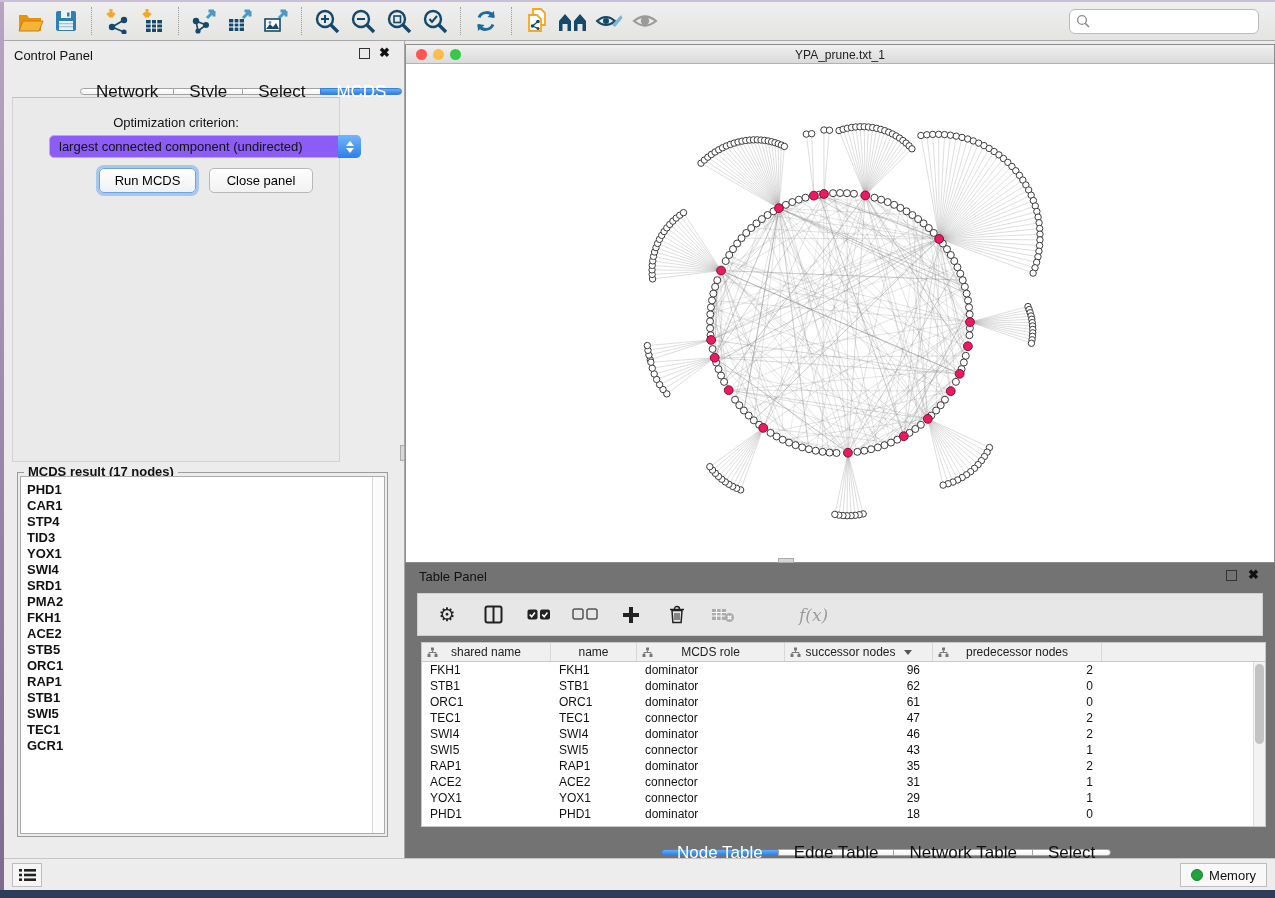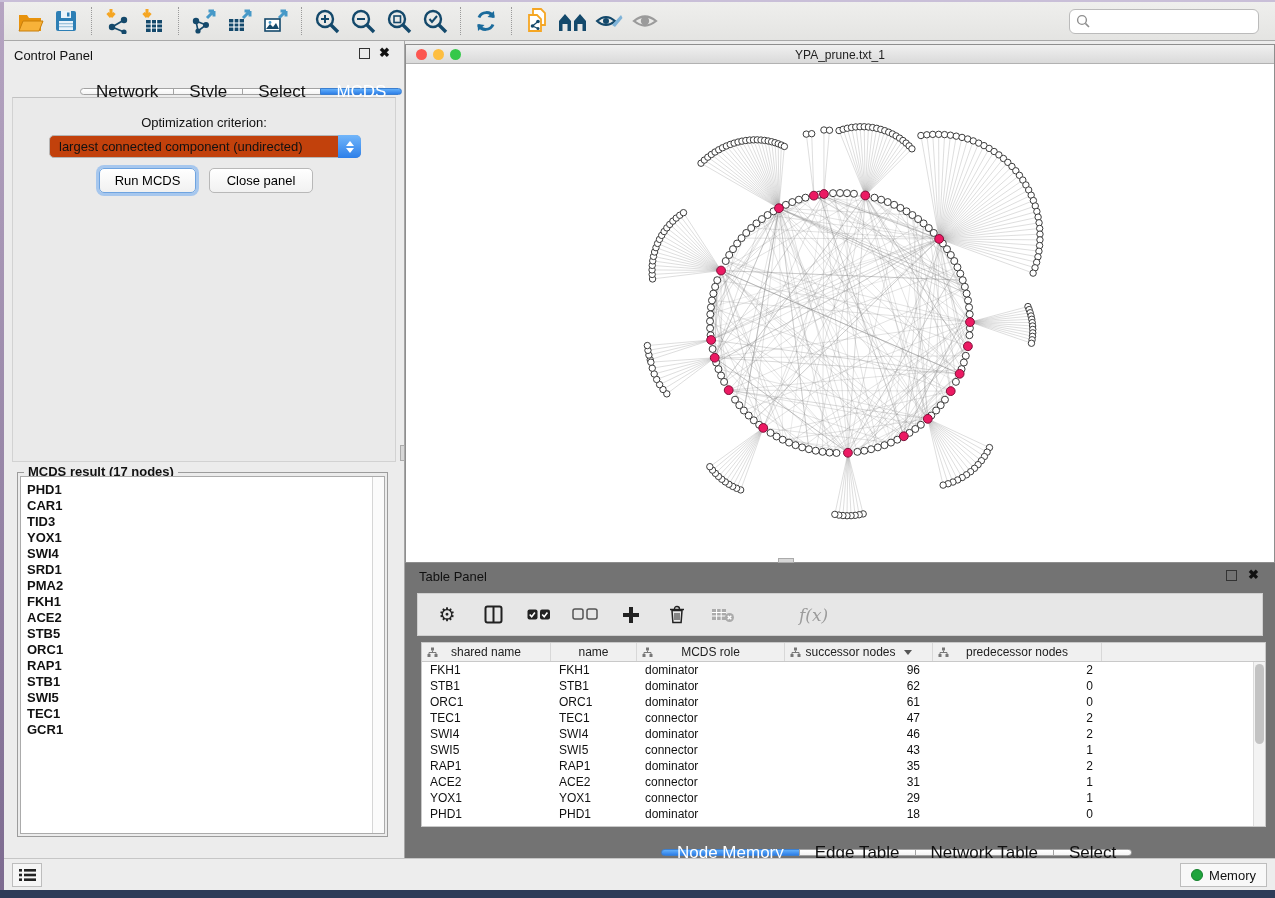--- a/index.html
+++ b/index.html
@@ -39,25 +39,25 @@
 
   .seg-tabs { display:flex; height:23px; }
   .seg { border:1px solid #A3A3A3; background:linear-gradient(#FFFFFF,#F4F4F4);
          font-size:17px; display:flex; align-items:center; padding:0 15px; margin-left:-1px;
          color:#111;margin-top:16px; }
   .seg:first-child { border-radius:5px 0 0 5px; margin-left:0; }
   .seg:last-child  { border-radius:0 5px 5px 0; }
   .seg.active { background:linear-gradient(#62AFFA,#2E7FE8); border-color:#3B7FD0; color:#FFF; }
   .cp-tabs { position:absolute; left:76px; top:31px; }
 
-  .cp-content { position:absolute; left:8px; top:56px; width:384px; height:365px;
+  .cp-content { position:absolute; left:8px; top:56px; width:328px; height:365px;
                 background:#EAEAEA; border:1px solid #D2D2D2; border-top-color:#C2C2C2; }
   .opt-label { position:absolute; left:0; top:17px; width:100%; text-align:center; font-size:13px; }
   .opt-select { position:absolute; left:36px; top:37px; width:312px; height:23px;
-                background:#c2410c; border:1px solid #B5B5B5; border-radius:5px;
+                background:#8b5cf6; border:1px solid #B5B5B5; border-radius:5px;
                 display:flex; align-items:center; font-size:13px; padding-left:9px; }
   .opt-stepper { position:absolute; right:-1px; top:-1px; width:23px; height:23px;
                  background:linear-gradient(#72B6FA,#2D7FE9); border-radius:0 5px 5px 0;
                  display:flex; flex-direction:column; align-items:center; justify-content:center; gap:2px; }
   .step-up   { width:0; height:0; border-left:4px solid transparent; border-right:4px solid transparent; border-bottom:5px solid #FFF; }
   .step-down { width:0; height:0; border-left:4px solid transparent; border-right:4px solid transparent; border-top:5px solid #FFF; }
   .cp-btn { position:absolute; top:70px; height:25px; background:linear-gradient(#FFFFFF,#F1F1F1);
             border:1px solid #B8B8B8; border-radius:5px; font-size:13px;
             display:flex; align-items:center; justify-content:center;
             font-family:"Liberation Sans",sans-serif; }
@@ -296,20 +296,21 @@
     </div>
     <button class="cp-btn btn-run">Run MCDS</button>
     <button class="cp-btn btn-close">Close panel</button>
   </div>
   <div class="mcds-group">
     <span class="mcds-legend">MCDS result (17 nodes)</span>
     <div class="mcds-list">
       <div class="mcds-items">
           <div class="mcds-item">PHD1</div>
           <div class="mcds-item">CAR1</div>
+          <div class="mcds-item">STP4</div>
           <div class="mcds-item">TID3</div>
           <div class="mcds-item">YOX1</div>
           <div class="mcds-item">SWI4</div>
           <div class="mcds-item">SRD1</div>
           <div class="mcds-item">PMA2</div>
           <div class="mcds-item">FKH1</div>
           <div class="mcds-item">ACE2</div>
           <div class="mcds-item">STB5</div>
           <div class="mcds-item">ORC1</div>
           <div class="mcds-item">RAP1</div>
@@ -1153,21 +1154,21 @@
           <div class="td c3 num">18</div>
           <div class="td c4 num">0</div>
         </div>
       </div>
     <div class="tp-vscroll">
       <div class="tp-thumb"></div>
     </div>
   </div>
 
   <div class="seg-tabs tp-tabs">
-    <div class="seg active">Node Memory</div>
+    <div class="seg active">Node Table</div>
     <div class="seg">Edge Table</div>
     <div class="seg">Network Table</div>
     <div class="seg">Select</div>
   </div>
 </div>
 
 <div class="statusbar">
   <div class="list-btn">
     <svg width="17" height="14" viewBox="0 0 17 14">
       <rect x="0" y="1" width="3" height="2.6" fill="#222"></rect>

